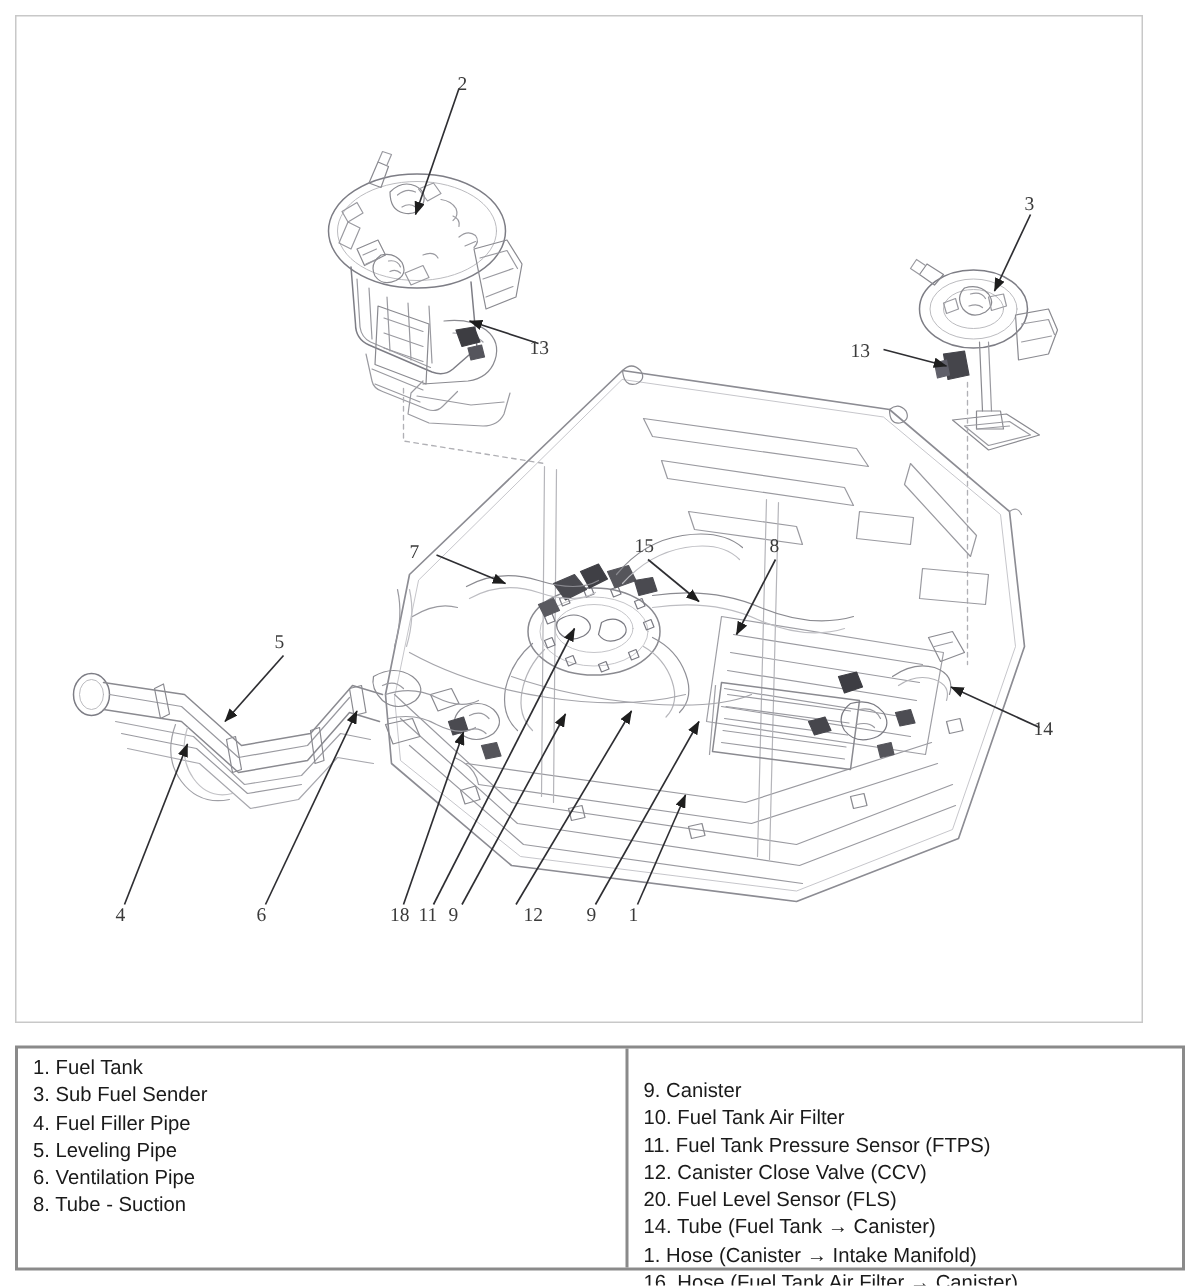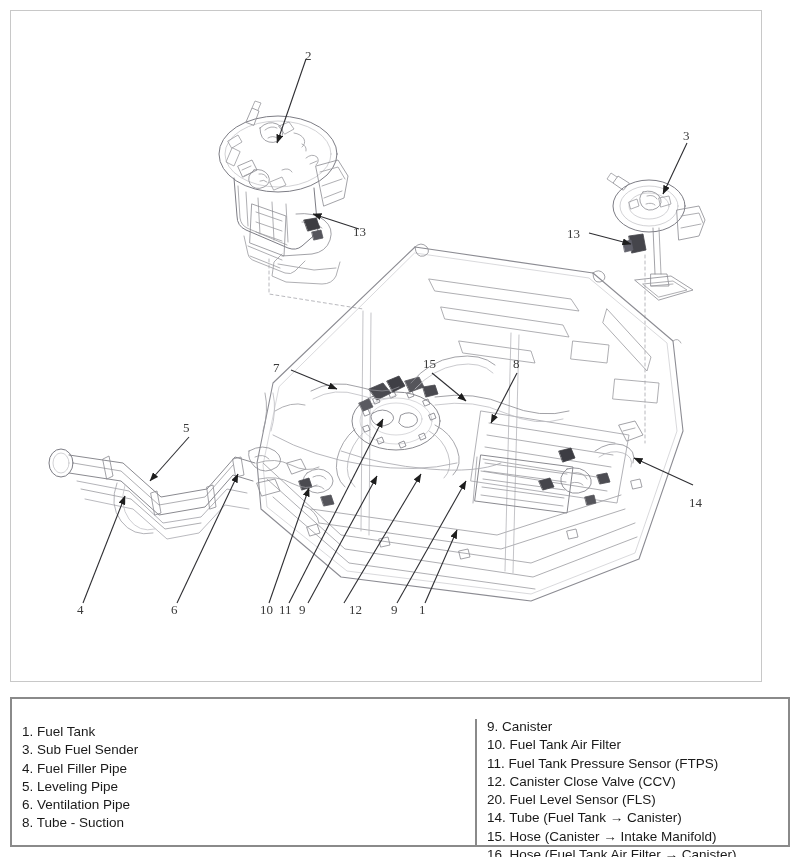--- a/index.html
+++ b/index.html
@@ -45,23 +45,22 @@
     border: 2px solid #8a8a8a;
     box-sizing: border-box;
     background: #ffffff;
     display: flex;
   }
   .legend-col {
     box-sizing: border-box;
     padding: 4px 0 0 10px;
   }
   .legend-col-left {
-    width: 465px;
+    width: 407px;
     border-right: 2px solid #8a8a8a;
-    margin-top: 20px;
   }
   .legend-col-right {
     flex: 1;
     margin-top: 15px;
   }
   .legend-item {
     font-size: 13.5px;
     line-height: 18.3px;
     color: #1a1a1a;
     white-space: nowrap;
@@ -392,24 +391,24 @@
   </svg>
 
   <div class="callout" style="left:294px;  top:38px;">2</div>
   <div class="callout" style="left:672px;  top:118px;">3</div>
   <div class="callout" style="left:342px; top:214px;">13</div>
   <div class="callout" style="left:556px; top:216px;">13</div>
   <div class="callout" style="left:172px;  top:410px;">5</div>
   <div class="callout" style="left:262px;  top:350px;">7</div>
   <div class="callout" style="left:412px;  top:346px;">15</div>
   <div class="callout" style="left:502px;  top:346px;">8</div>
-  <div class="callout" style="left:678px;  top:485px;text-align:right;">14</div>
+  <div class="callout" style="left:678px;  top:468px;text-align:right;">14</div>
   <div class="callout" style="left:66px;   top:592px;">4</div>
   <div class="callout" style="left:160px;  top:592px;">6</div>
-  <div class="callout" style="left:249px;  top:592px;">10</div>
+  <div class="callout" style="left:249px;  top:592px;">18</div>
   <div class="callout" style="left:268px;  top:592px;">11</div>
   <div class="callout" style="left:288px;  top:592px;">9</div>
   <div class="callout" style="left:338px;  top:592px;">12</div>
   <div class="callout" style="left:380px;  top:592px;">9</div>
   <div class="callout" style="left:408px;  top:592px;">1</div>
 </div>
 
 <div id="legend-table">
   <div class="legend-col legend-col-left">
     <div class="legend-item">1. Fuel Tank</div>
@@ -419,16 +418,16 @@
     <div class="legend-item">6. Ventilation Pipe</div>
     <div class="legend-item">8. Tube - Suction</div>
   </div>
   <div class="legend-col legend-col-right">
     <div class="legend-item">9. Canister</div>
     <div class="legend-item">10. Fuel Tank Air Filter</div>
     <div class="legend-item">11. Fuel Tank Pressure Sensor (FTPS)</div>
     <div class="legend-item">12. Canister Close Valve (CCV)</div>
     <div class="legend-item">20. Fuel Level Sensor (FLS)</div>
     <div class="legend-item">14. Tube (Fuel Tank → Canister)</div>
-    <div class="legend-item">15. Hose (Canister → Intake Manifold)</div>
+    <div class="legend-item">1. Hose (Canister → Intake Manifold)</div>
     <div class="legend-item">16. Hose (Fuel Tank Air Filter → Canister)</div>
   </div>
 </div>
 
 </body></html>

